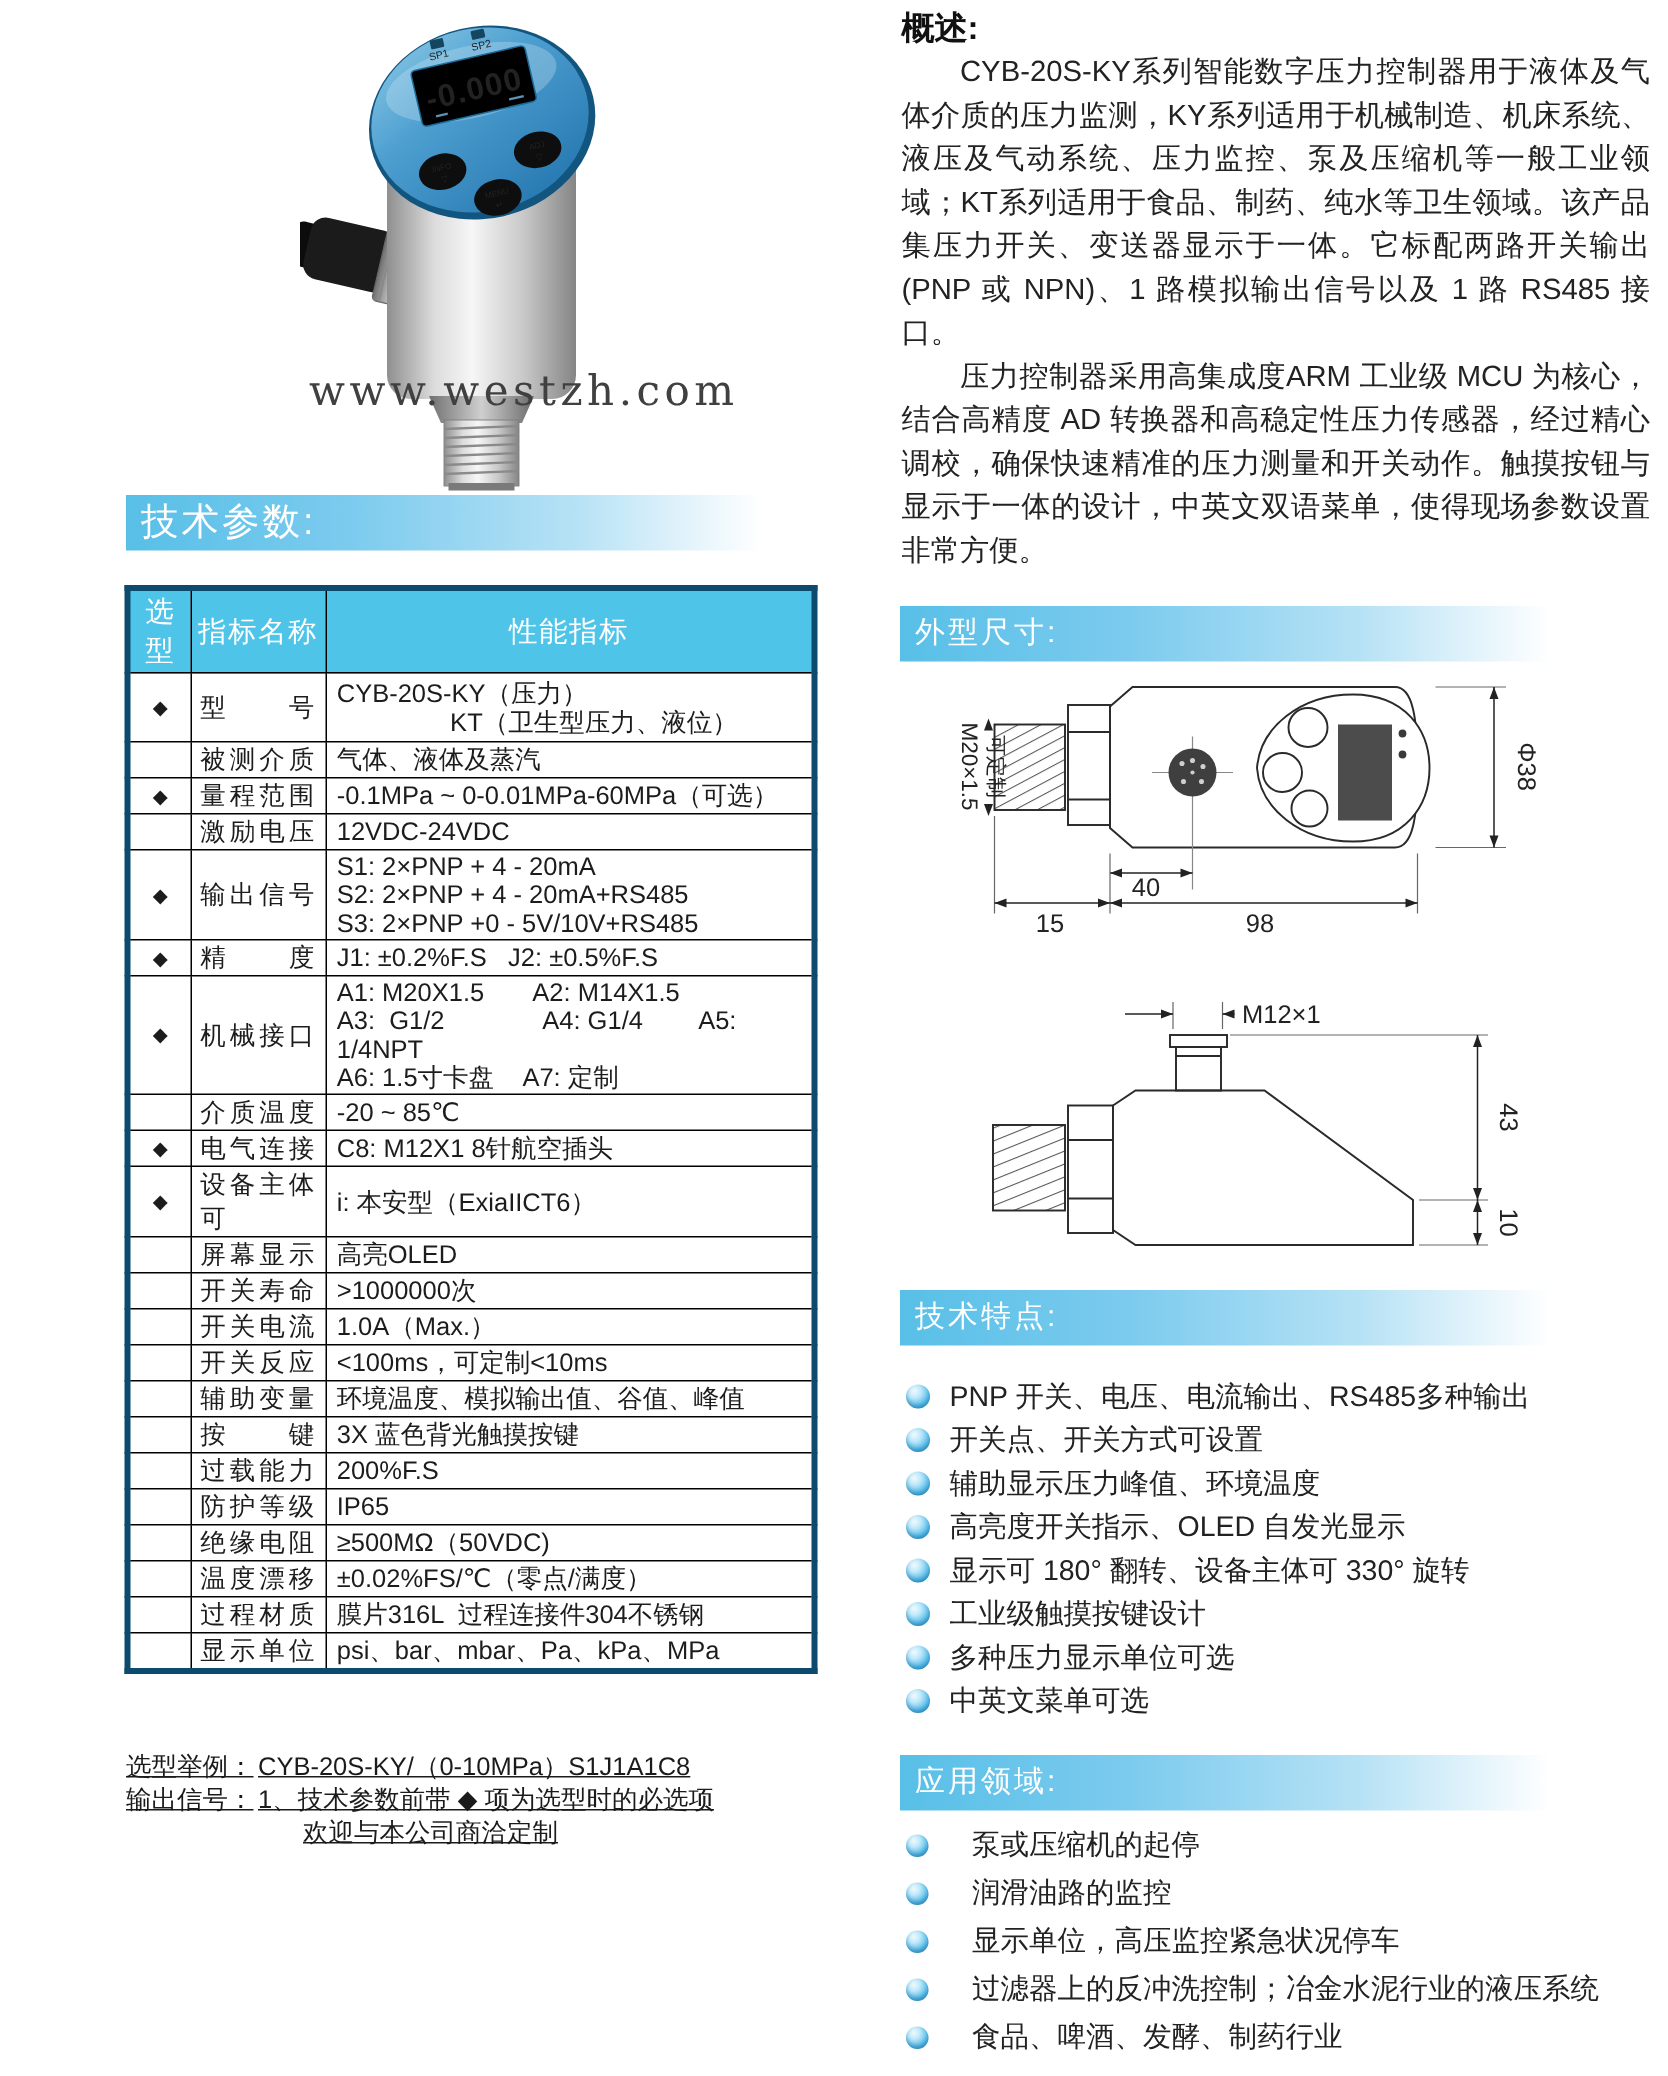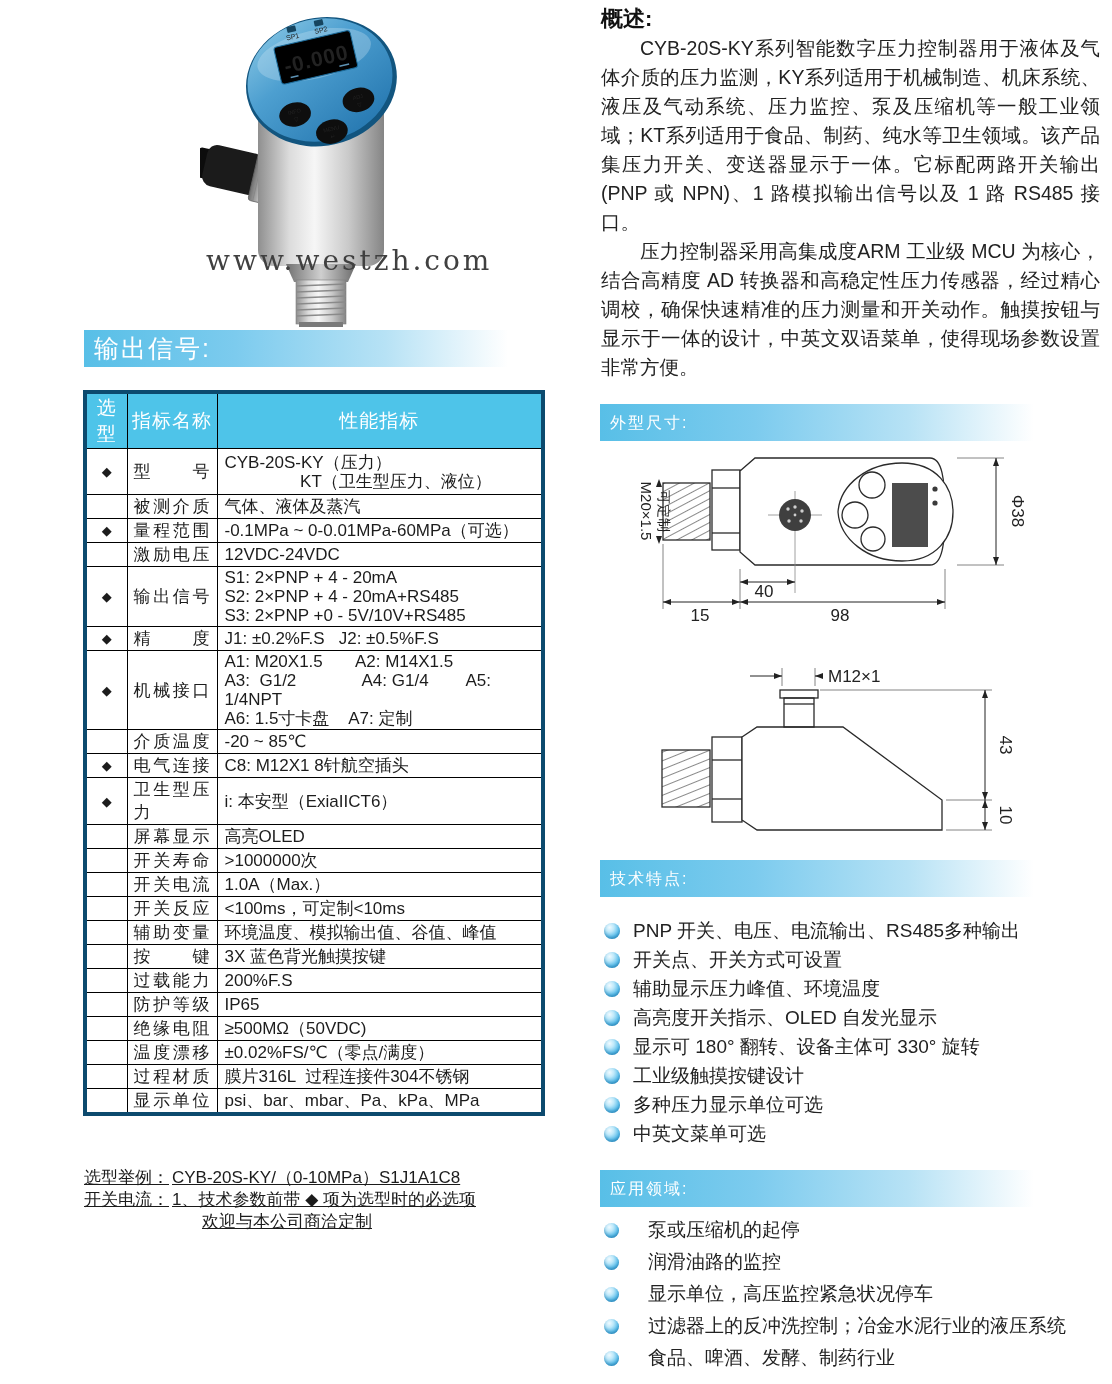--- a/index.html
+++ b/index.html
@@ -1,19 +1,19 @@
 <!DOCTYPE html>
 <html><head>
 <meta charset="utf-8">
 <style>
   html,body{margin:0;padding:0;background:#fff;}
   .page{position:relative;width:1112px;height:1384px;background:#ffffff;overflow:hidden;
         font-family:"Liberation Sans","DejaVu Sans",sans-serif;color:#1c1c1c;}
   
-  .band{position:absolute;height:37px;line-height:37px;color:#ffffff;font-size:16px;
+  .band{position:absolute;height:37px;line-height:37px;color:#ffffff;font-size:20px;
         letter-spacing:2px;padding-left:10px;
         background:linear-gradient(90deg,#58bfe7 0%,#7ccbee 32%,#b7e2f5 64%,#ffffff 90%);}
   
   .watermark{position:absolute;left:206px;top:244px;width:330px;font-family:"DejaVu Serif","Liberation Serif",serif;
              font-size:28px;letter-spacing:3px;color:#404040;z-index:6;}
   
   .ov-title{position:absolute;left:601px;top:4px;font-size:22px;font-weight:600;color:#111;}
   .ov-text{position:absolute;left:601px;top:34px;width:499px;font-size:19.5px;line-height:29px;
            text-align:justify;color:#222;}
   .ov-text p{margin:0;text-indent:2em;}
@@ -118,21 +118,21 @@
           <text x="153" y="107" text-anchor="middle" font-size="6" fill="#e8e8e8">▽</text>
           <ellipse cx="120" cy="125" rx="16" ry="12" fill="#0e0e0e"></ellipse>
           <text x="120" y="124" text-anchor="middle" font-size="5.5" fill="#e8e8e8">MENU</text>
           <text x="120" y="132" text-anchor="middle" font-size="6" fill="#e8e8e8">↵</text>
         </g>
       </g>
     </svg>
   </div>
   <div class="watermark">www.westzh.com</div>
 
-  <div class="band" style="left:84px;top:330px;width:461px;font-size:25px;">输出信号:</div>
+  <div class="band" style="left:84px;top:330px;width:461px;font-size:25px;">技术参数:</div>
 
   <table class="spec">
     <colgroup>
         <col style="width:42px">
         <col style="width:90px">
         <col style="width:326px">
       </colgroup>
     <thead>
       <tr>
         <th>选型</th>
@@ -186,21 +186,21 @@
           <td class="name">介质温度</td>
           <td class="value">-20 ~ 85℃</td>
         </tr>
         <tr class="row-l1">
           <td class="mark">◆</td>
           <td class="name">电气连接</td>
           <td class="value">C8: M12X1 8针航空插头</td>
         </tr>
         <tr class="row-l1">
           <td class="mark">◆</td>
-          <td class="name">卫生型压力</td>
+          <td class="name">设备主体可</td>
           <td class="value">i: 本安型（ExiaIICT6）</td>
         </tr>
         <tr class="row-l1">
           <td class="mark"></td>
           <td class="name">屏幕显示</td>
           <td class="value">高亮OLED</td>
         </tr>
         <tr class="row-l1">
           <td class="mark"></td>
           <td class="name">开关寿命</td>
@@ -258,21 +258,21 @@
         </tr>
       </tbody>
   </table>
 
   <div class="notes">
     <div class="note-line">
       <span class="note-label">选型举例：</span>
       <span>CYB-20S-KY/（0-10MPa）S1J1A1C8</span>
     </div>
     <div class="note-line">
-      <span class="note-label">开关电流：</span>
+      <span class="note-label">输出信号：</span>
       <span>1、技术参数前带 ◆ 项为选型时的必选项</span>
     </div>
     <div class="note-line ind2">
         <span>欢迎与本公司商洽定制</span>
       </div>
   </div>
 
   <div class="ov-title">概述:</div>
   <div class="ov-text">
     <p>CYB-20S-KY系列智能数字压力控制器用于液体及气体介质的压力监测，KY系列适用于机械制造、机床系统、液压及气动系统、压力监控、泵及压缩机等一般工业领域；KT系列适用于食品、制药、纯水等卫生领域。该产品集压力开关、变送器显示于一体。它标配两路开关输出(PNP 或 NPN)、1 路模拟输出信号以及 1 路 RS485 接口。</p>

